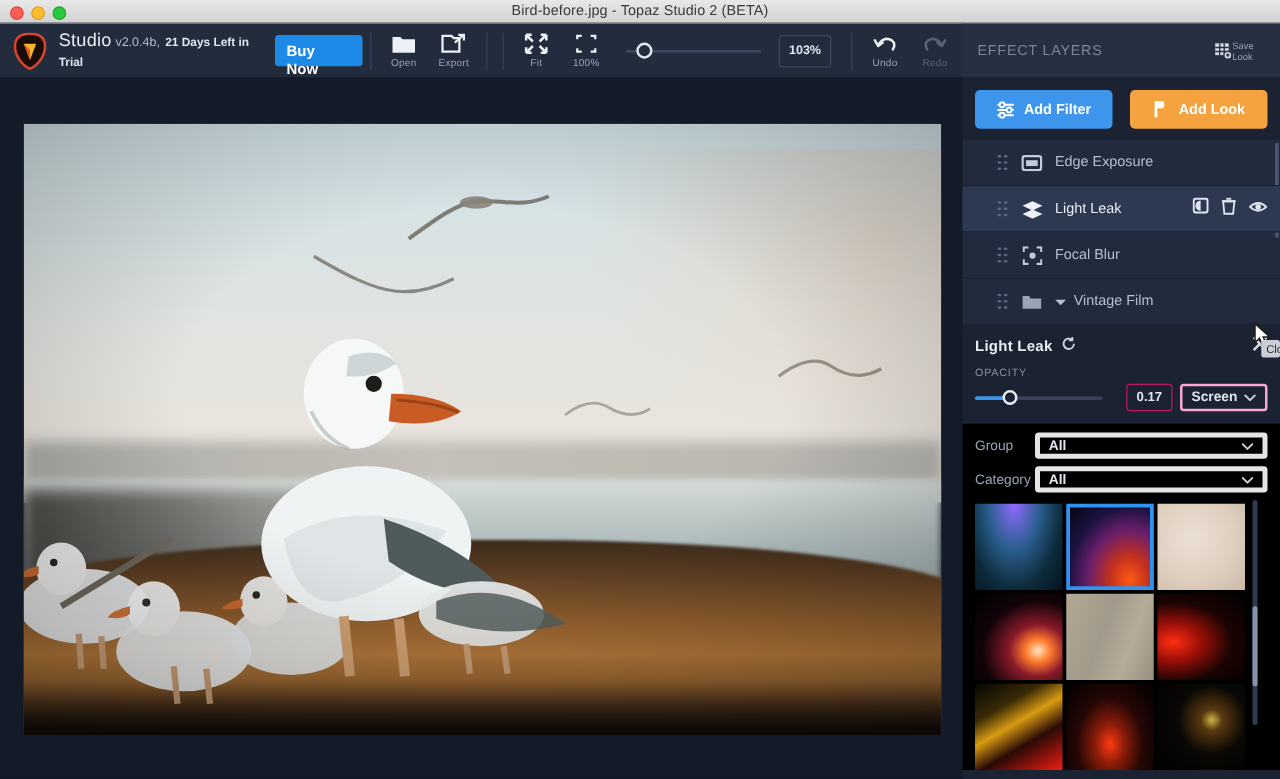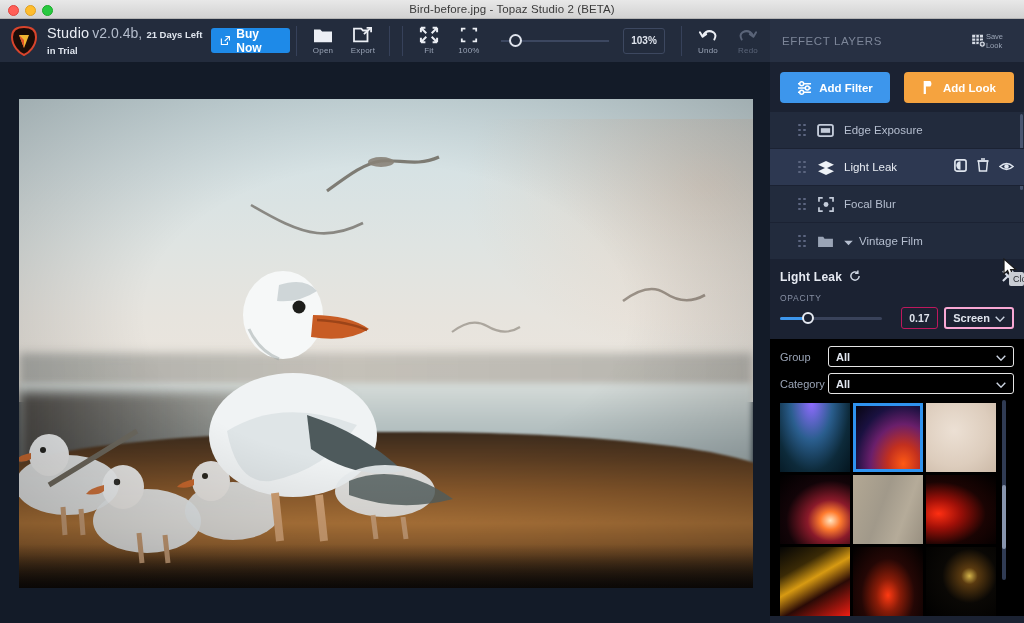--- a/index.html
+++ b/index.html
@@ -30,26 +30,26 @@
 
   
   .toolbar {
     position: absolute; left: 0; top: 19px; width: 1024px; height: 43px;
     background: #232c3d;
     display: flex; align-items: center;
   }
   .brandzone { display: flex; align-items: center; padding-left: 10px; width: 290px; }
   .logo { width: 28px; height: 30px; position: relative; }
   .brandtext { margin-left: 9px; font-size: 14.5px; color: #e8ecf3; letter-spacing: .2px; }
-  .brandtext .ver { font-size: 14px; color: #b4bdcc; margin-left: 3px; letter-spacing: 0; }
+  .brandtext .ver { font-size: 10px; color: #b4bdcc; margin-left: 3px; letter-spacing: 0; }
   .brandtext .trial { font-size: 9.5px; color: #dfe5ee; font-weight: bold; letter-spacing: 0; }
   .buynow {
     margin-left: 4px; height: 25px; background: #1e8ae8; border-radius: 3px;
     display: flex; align-items: center; gap: 6px; padding: 0 11px 0 9px;
-    color: #fff; font-size: 12px; font-weight: bold; cursor: pointer;
+    color: #fff; font-size: 12px; font-weight: bold; cursor: pointer; flex-direction: column;
   }
 
   .tb-group { display: flex; align-items: center; height: 43px; }
   .tb-sep { width: 1px; height: 30px; background: #36415a; margin: 0 6px; }
   .tbtn {
     width: 40px; height: 43px; display: flex; flex-direction: column;
     align-items: center; justify-content: center; gap: 2px; cursor: pointer;
   }
   .tbtn .lbl { font-size: 8px; color: #9aa4b6; letter-spacing: .2px; }
   .tbtn.dim .lbl { color: #5a6478; }
@@ -190,21 +190,21 @@
     margin-left: 6px; width: 75px; height: 22px; border: 2px solid #f9a8d4;
     border-radius: 3px; display: flex; align-items: center; padding: 0 7px;
     font-size: 11px; font-weight: bold; color: #dfe4ed; cursor: pointer;
   }
   .op-mode .cv { margin-left: auto; }
 
   .texture-sec { background: #000000; padding: 7px 10px 0 10px; }
   .selrow { display: flex; align-items: center; margin-bottom: 6px; }
   .selrow .slbl { width: 48px; font-size: 11px; color: #9aa4b6; }
   .selbox {
-    flex: 1; height: 21px; border: 1px solid #e5e5e5; border-radius: 3px;
+    flex: 1; height: 21px; border: 4px solid #e5e5e5; border-radius: 3px;
     display: flex; align-items: center; padding: 0 7px;
     font-size: 11px; font-weight: bold; color: #e2e7f0; cursor: pointer;
   }
   .selbox .cv { margin-left: auto; }
 
   .thumbwrap { position: relative; padding: 3px 0 0 0; }
   .thumbs {
     display: grid; grid-template-columns: repeat(3, 70px); gap: 3px;
     width: 216px;
   }

